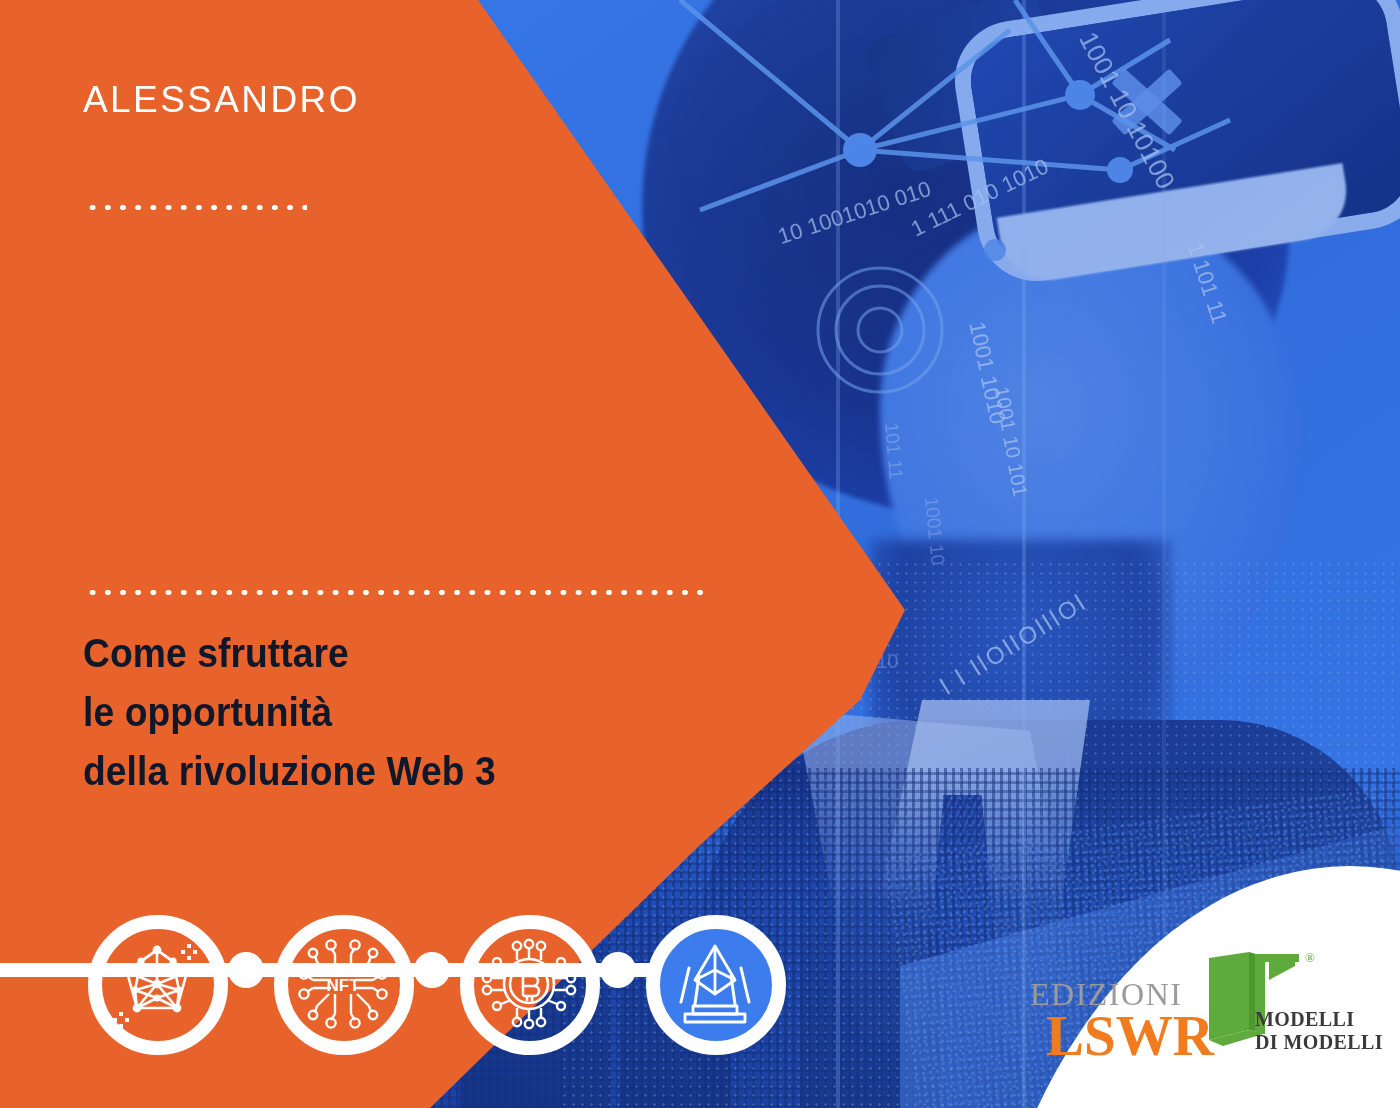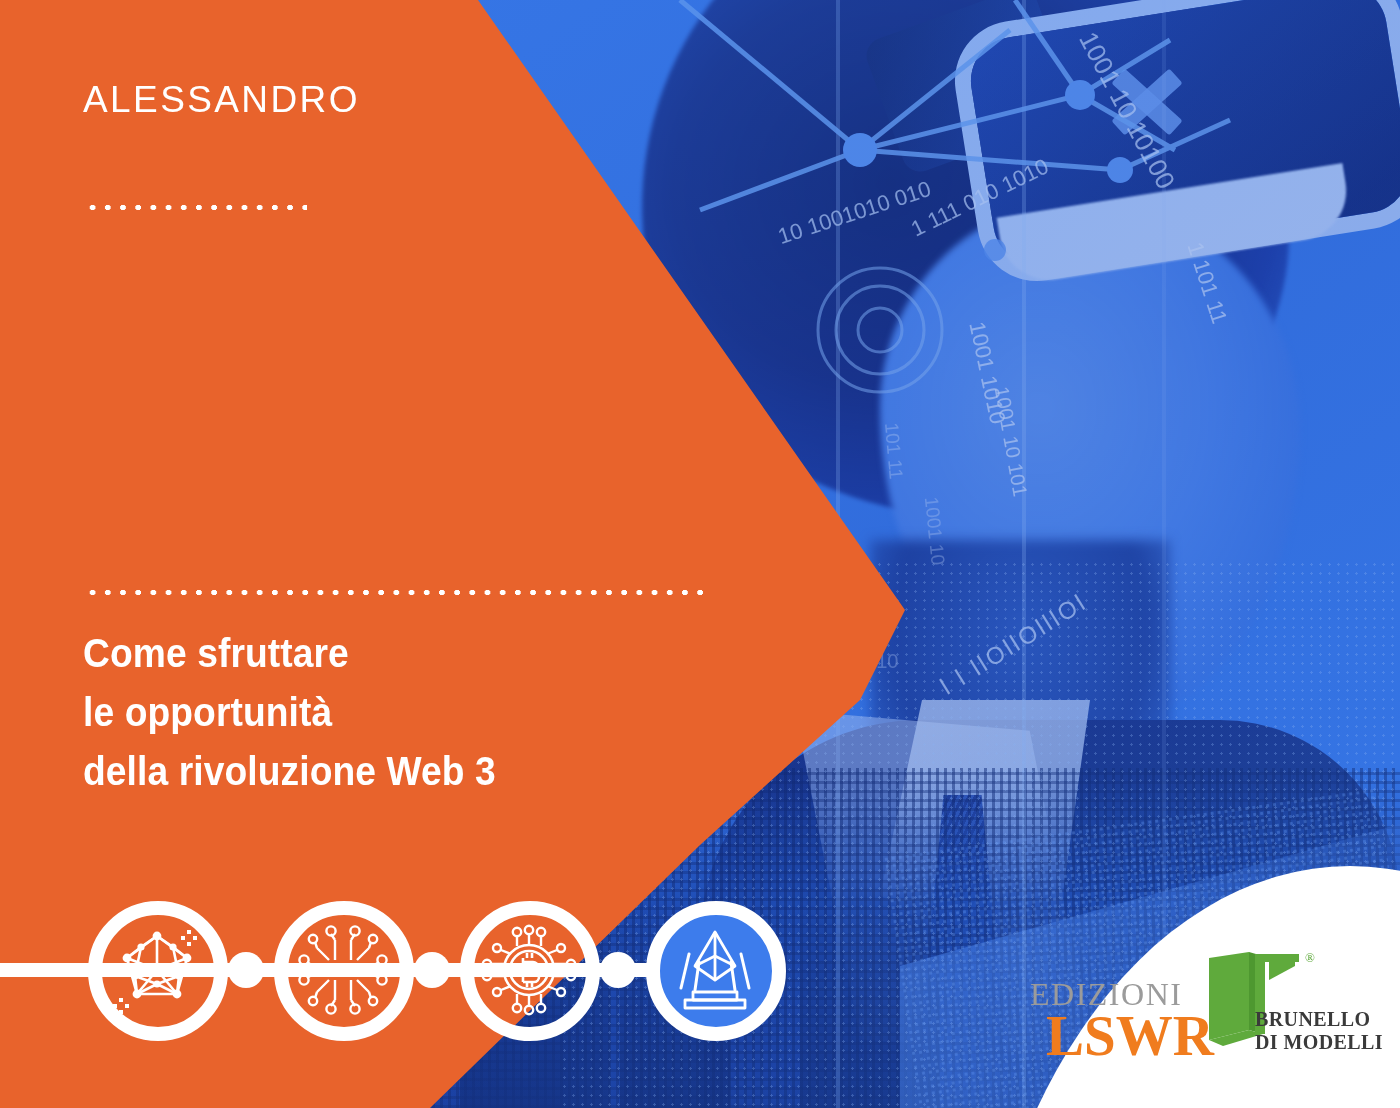--- a/index.html
+++ b/index.html
@@ -180,33 +180,33 @@
     font-size:98px;line-height:101px;letter-spacing:-1px;
     text-transform:uppercase;
   }
   .title .tl{display:block;transform:scaleX(.90);transform-origin:left center;}
   .title .tl1{font-size:99px;}
   .title .tl2{font-size:99px;}
   .title .tl3{font-size:99px;}
 
   .subtitle{
     position:absolute;left:83px;top:624px;width:660px;
-    color:#ffffff;
+    color:#0f172a;
     font-family:"Liberation Sans Narrow","Liberation Sans",sans-serif;
     font-weight:700;font-stretch:condensed;
     font-size:40px;line-height:59px;letter-spacing:.1px;
   }
   .subtitle .sl{display:block;transform:scaleX(.93);transform-origin:left center;}
 
   
   .chain{position:absolute;left:0;top:900px;width:1400px;height:140px;}
   .chain-line{position:absolute;top:63px;left:0;width:770px;height:14px;background:#fff;}
   .node{position:absolute;top:52px;width:36px;height:36px;border-radius:50%;background:#fff;}
   .ring{
-    position:absolute;top:1px;width:140px;height:140px;border-radius:50%;
+    position:absolute;top:15px;width:140px;height:140px;border-radius:50%;
     border:14px solid #fff;background:transparent;
   }
   .ring.filled{background:#3d7cec;}
   .ring svg{position:absolute;left:-1px;top:-1px;}
 
   
   .pub{position:absolute;left:1030px;top:978px;}
   .lswr-ed{
     color:#9b9b9b;font-family:"Liberation Serif",serif;font-size:32px;
     letter-spacing:1.5px;line-height:32px;
@@ -456,18 +456,18 @@
   <div class="mdb">
     <svg width="120" height="108" viewBox="0 0 120 108">
       <path d="M6 8 L46 2 L46 80 L6 90 Z" fill="#5FAA3C"></path>
       <path d="M46 2 L60 6 L60 84 L46 80 Z" fill="#4E9830"></path>
       <path d="M52 4 L96 4 L96 12 L62 12 L62 84 L52 84 Z" fill="#5FAA3C"></path>
       <path d="M66 10 L92 10 L92 16 L66 30 Z" fill="#5FAA3C"></path>
       <path d="M6 90 L46 80 L60 84 L20 96 Z" fill="#5FAA3C"></path>
     </svg>
     <div class="mdb-reg">®</div>
     <div class="mdb-txt">
-      <div>BRUNELLO</div>
+      <div>MODELLI</div>
       <div>DI  MODELLI</div>
     </div>
   </div>
 
 </div>
 
 </body></html>

